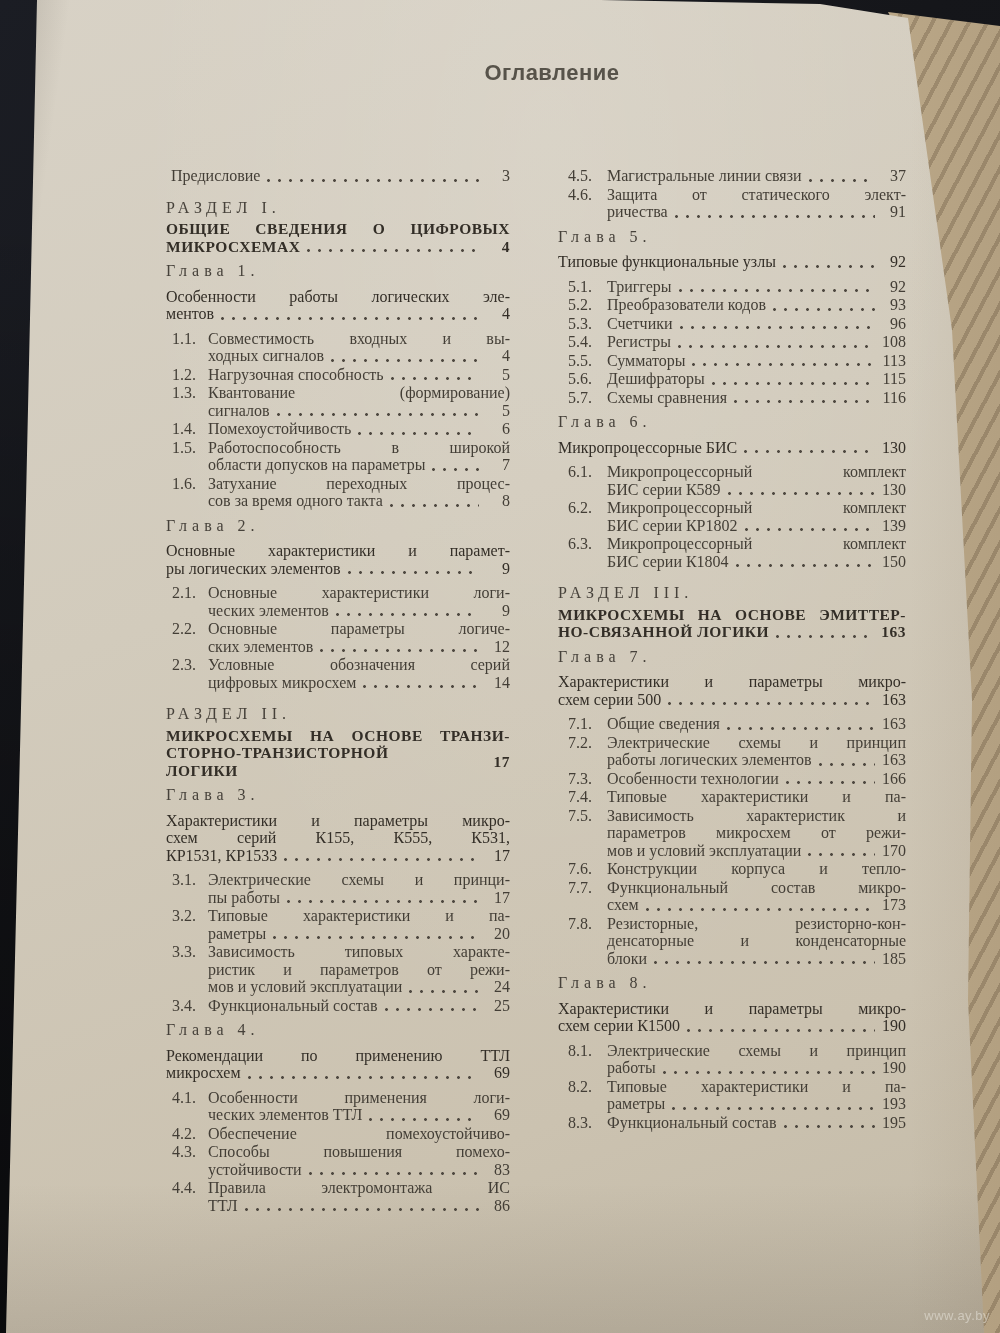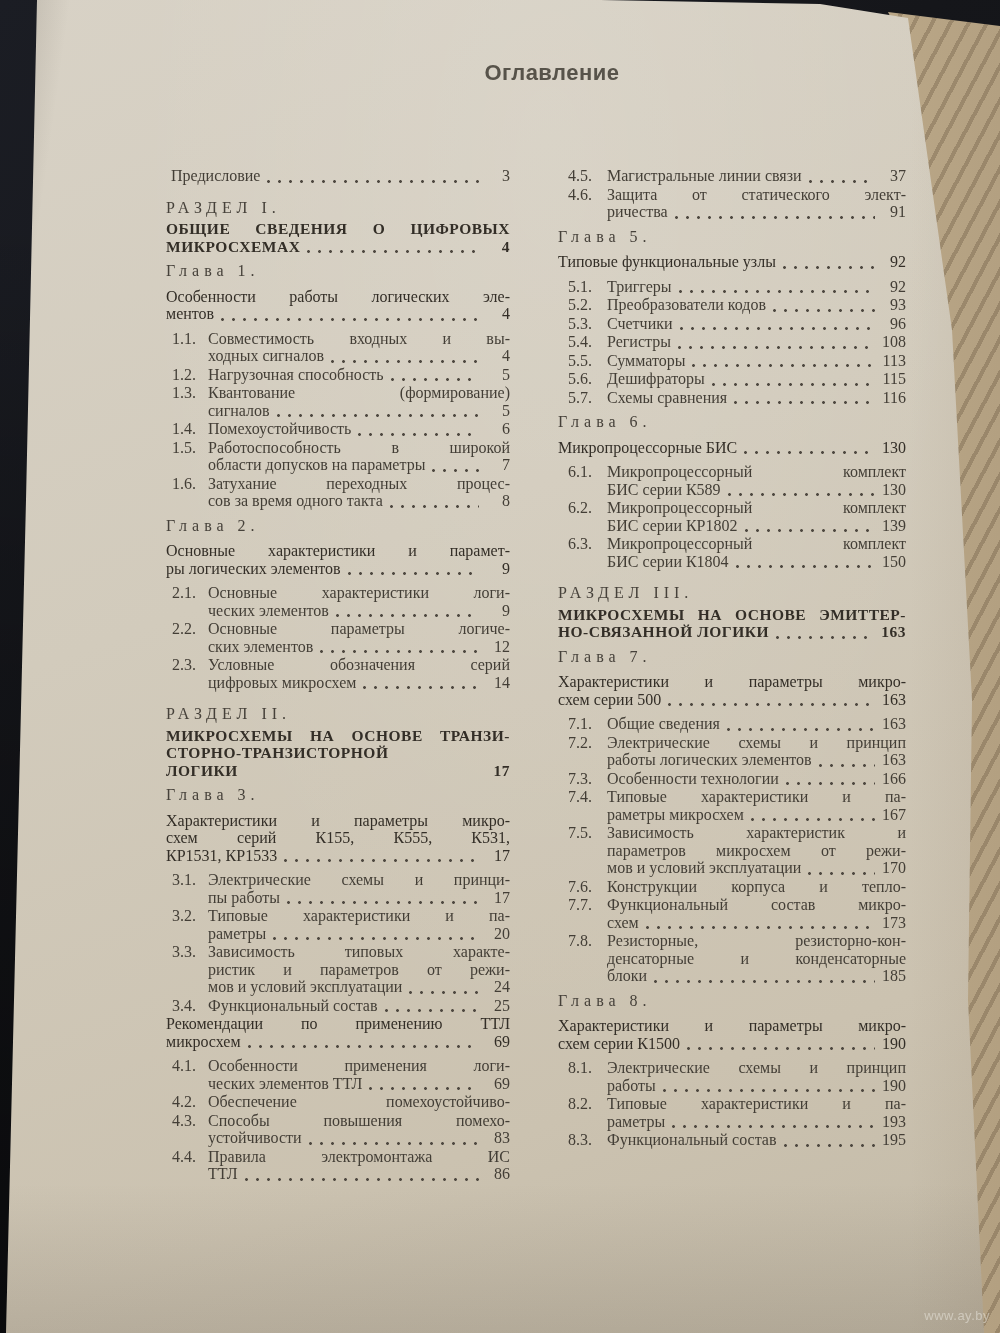--- a/index.html
+++ b/index.html
@@ -47,21 +47,21 @@
   .item{padding-left:42px;}
   .right-col .item{padding-left:49px;}
   .item .num{position:absolute;left:6px;top:0;}
   .right-col .item .num{left:10px;}
   .plain{padding-left:5px;margin:0 0 6px;}
   .section{letter-spacing:5px;margin:14px 0 4px;color:#46413a;}
   .chapter{letter-spacing:5px;margin:7px 0 8px;color:#46413a;}
   .heading{font-weight:400;color:#332e27;margin:0 0 7px;}
   .heading-caps{font-weight:700;color:#332e27;letter-spacing:.5px;font-size:15.5px;margin:0 0 7px;}
   .line.fill{text-align:justify;text-align-last:justify;}
-  .line.last{display:flex;align-items:flex-end;}
+  .line.last{display:flex;align-items:center;}
   .line.last .txt{flex:0 0 auto;}
   .line.last.nodots .txt{flex:1 1 auto;text-align:justify;text-align-last:justify;padding-right:10px;}
   .leader{flex:1 1 auto;min-width:8px;height:1em;position:relative;margin:0 2px;}
   .leader::after{
     content:"";position:absolute;left:5px;right:3px;bottom:2px;height:3px;
     background-image:radial-gradient(circle at 1.5px 1.5px, #4e4840 1.2px, transparent 1.6px);
     background-size:11px 3px;background-repeat:repeat-x;
   }
   .nodots .leader::after{display:none;}
   .page{flex:0 0 auto;min-width:26px;text-align:right;}
@@ -250,20 +250,23 @@
         </div>
       </div>
       <div class="entry item">
         <span class="num">3.4.</span>
         <div class="line last">
           <span class="txt">Функциональный состав</span>
           <span class="leader"></span>
           <span class="page">25</span>
         </div>
       </div>
+      <div class="entry chapter">
+        <div class="line">Глава 4.</div>
+      </div>
       <div class="entry heading">
         <div class="line fill">Рекомендации по применению ТТЛ</div>
         <div class="line last">
           <span class="txt">микросхем</span>
           <span class="leader"></span>
           <span class="page">69</span>
         </div>
       </div>
       <div class="entry item">
         <span class="num">4.1.</span>
@@ -461,25 +464,20 @@
         <span class="num">7.3.</span>
         <div class="line last">
           <span class="txt">Особенности технологии</span>
           <span class="leader"></span>
           <span class="page">166</span>
         </div>
       </div>
       <div class="entry item">
         <span class="num">7.4.</span>
         <div class="line fill">Типовые характеристики и па-</div>
-        <div class="line last">
-          <span class="txt">раметры микросхем</span>
-          <span class="leader"></span>
-          <span class="page">167</span>
-        </div>
       </div>
       <div class="entry item">
         <span class="num">7.5.</span>
         <div class="line fill">Зависимость характеристик и</div>
         <div class="line fill">параметров микросхем от режи-</div>
         <div class="line last">
           <span class="txt">мов и условий эксплуатации</span>
           <span class="leader"></span>
           <span class="page">170</span>
         </div>

